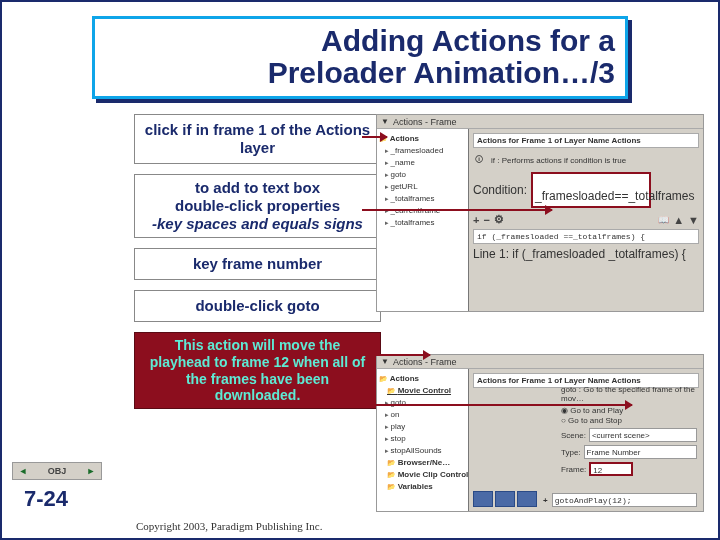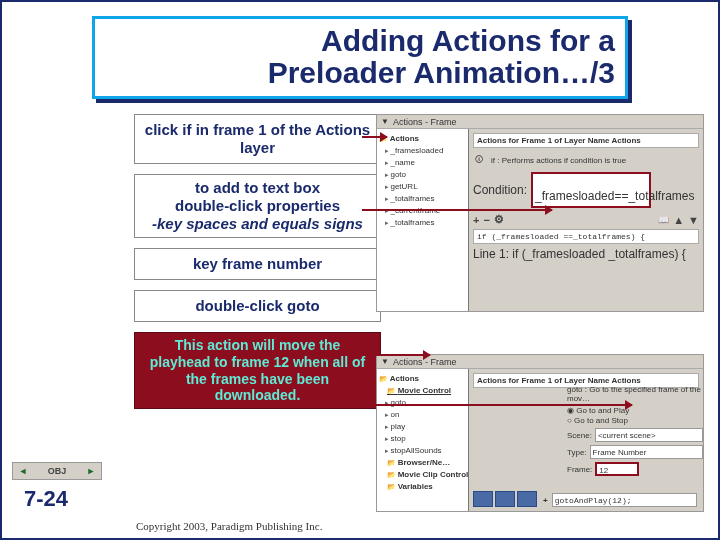--- a/index.html
+++ b/index.html
@@ -174,21 +174,21 @@
     background: #fff;
     border: 1px solid #999;
     font-size: 8px;
     padding: 1px 2px;
     height: 14px;
     line-height: 12px;
   }
   .ss2 .frame-in { border: 2px solid #8c0e1e; width: 44px; }
   .ss2 .radio::before { content: "◉ "; }
   .ss2 .radio-off::before { content: "○ "; }
-  .ss2 .topright { position: absolute; right: 0; top: 16px; width: 136px; }
+  .ss2 .topright { position: absolute; right: 6px; top: 16px; width: 136px; }
   .ss2 .bottom-icons {
     position: absolute;
     left: 4px; bottom: 4px;
     display: flex; gap: 2px;
   }
   .ss2 .bottom-icons .ico {
     width: 20px; height: 16px;
     background: #4a6aa6;
     border: 1px solid #2a4a86;
   }

